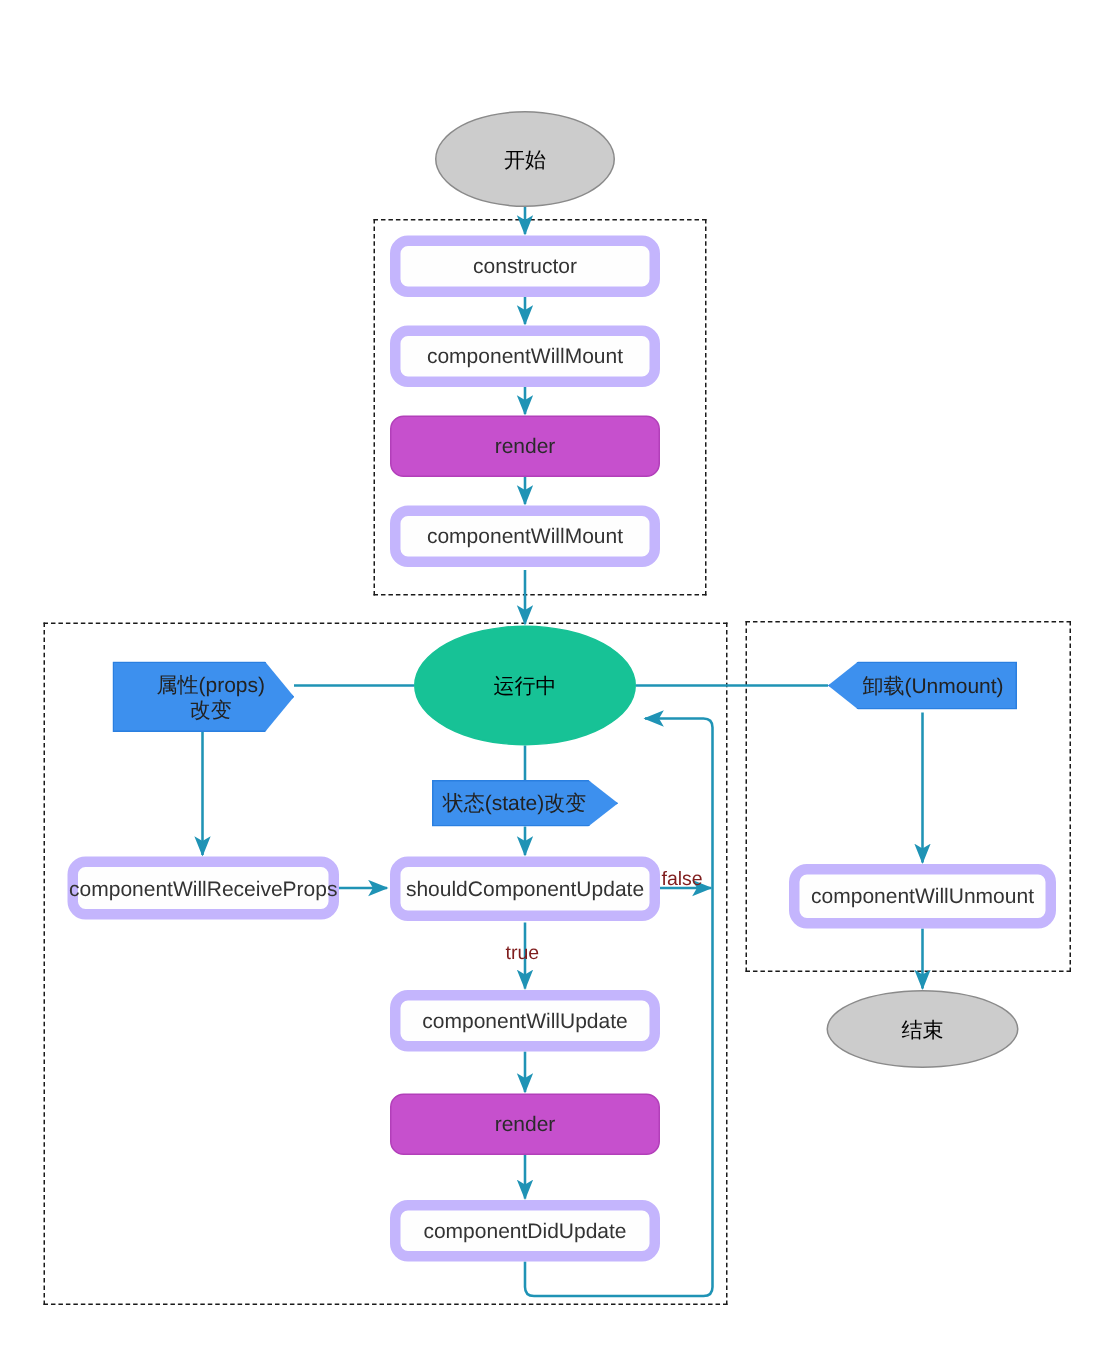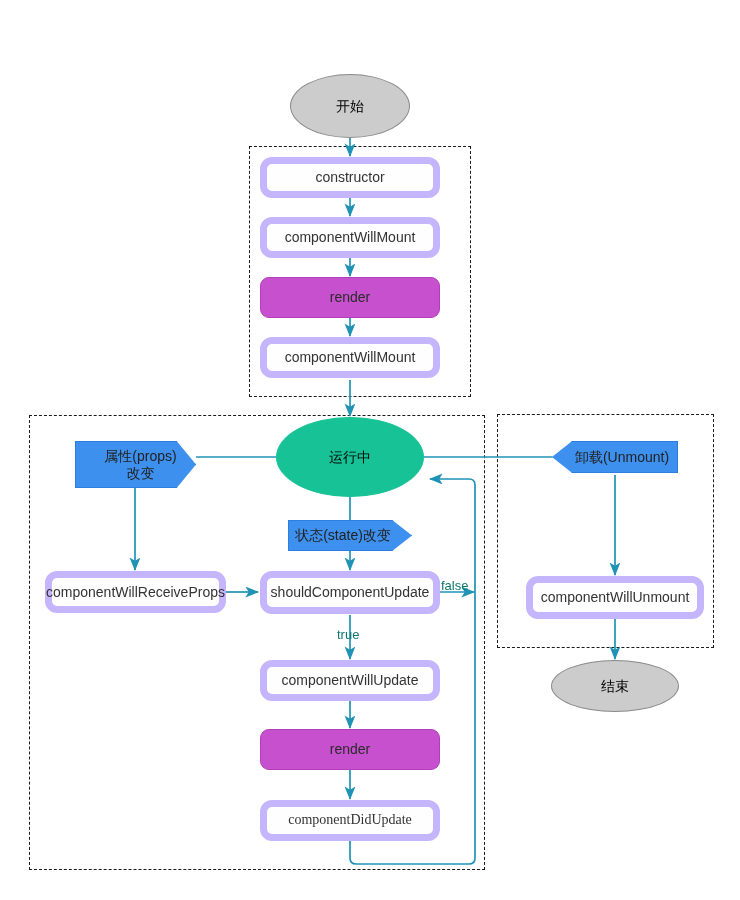--- a/index.html
+++ b/index.html
@@ -79,21 +79,21 @@
   }
   .group-box {
     position: absolute;
     box-sizing: border-box;
     border: 1.6px dashed #1a1a1a;
     background: transparent;
   }
   .edge-label {
     position: absolute;
     font-size: 13px;
-    color: #0f766e;
+    color: #7f1d1d;
     background: transparent;
     white-space: nowrap;
   }
 </style>
 </head>
 <body>
 
 <div id="canvas">
 
   <div class="group-box" style="left:249px; top:146px; width:222px; height:251px;"></div>
@@ -193,21 +193,21 @@
   </div>
 
   <div class="node lifecycle-box" style="left:260px; top:660px; width:180px; height:41px;">
     <span>componentWillUpdate</span>
   </div>
 
   <div class="node render-box" style="left:260px; top:729px; width:180px; height:41px;">
     <span>render</span>
   </div>
 
-  <div class="node lifecycle-box" style="left:260px; top:800px; width:180px; height:41px;font-family:Liberation Serif, serif;">
+  <div class="node lifecycle-box" style="left:260px; top:800px; width:180px; height:41px;">
     <span>componentDidUpdate</span>
   </div>
 
   <div class="node lifecycle-box" style="left:526px; top:576px; width:178px; height:43px;">
     <span>componentWillUnmount</span>
   </div>
 
   <div class="node terminal-ellipse" style="left:551px; top:660px; width:128px; height:52px;">
     <span>结束</span>
   </div>

